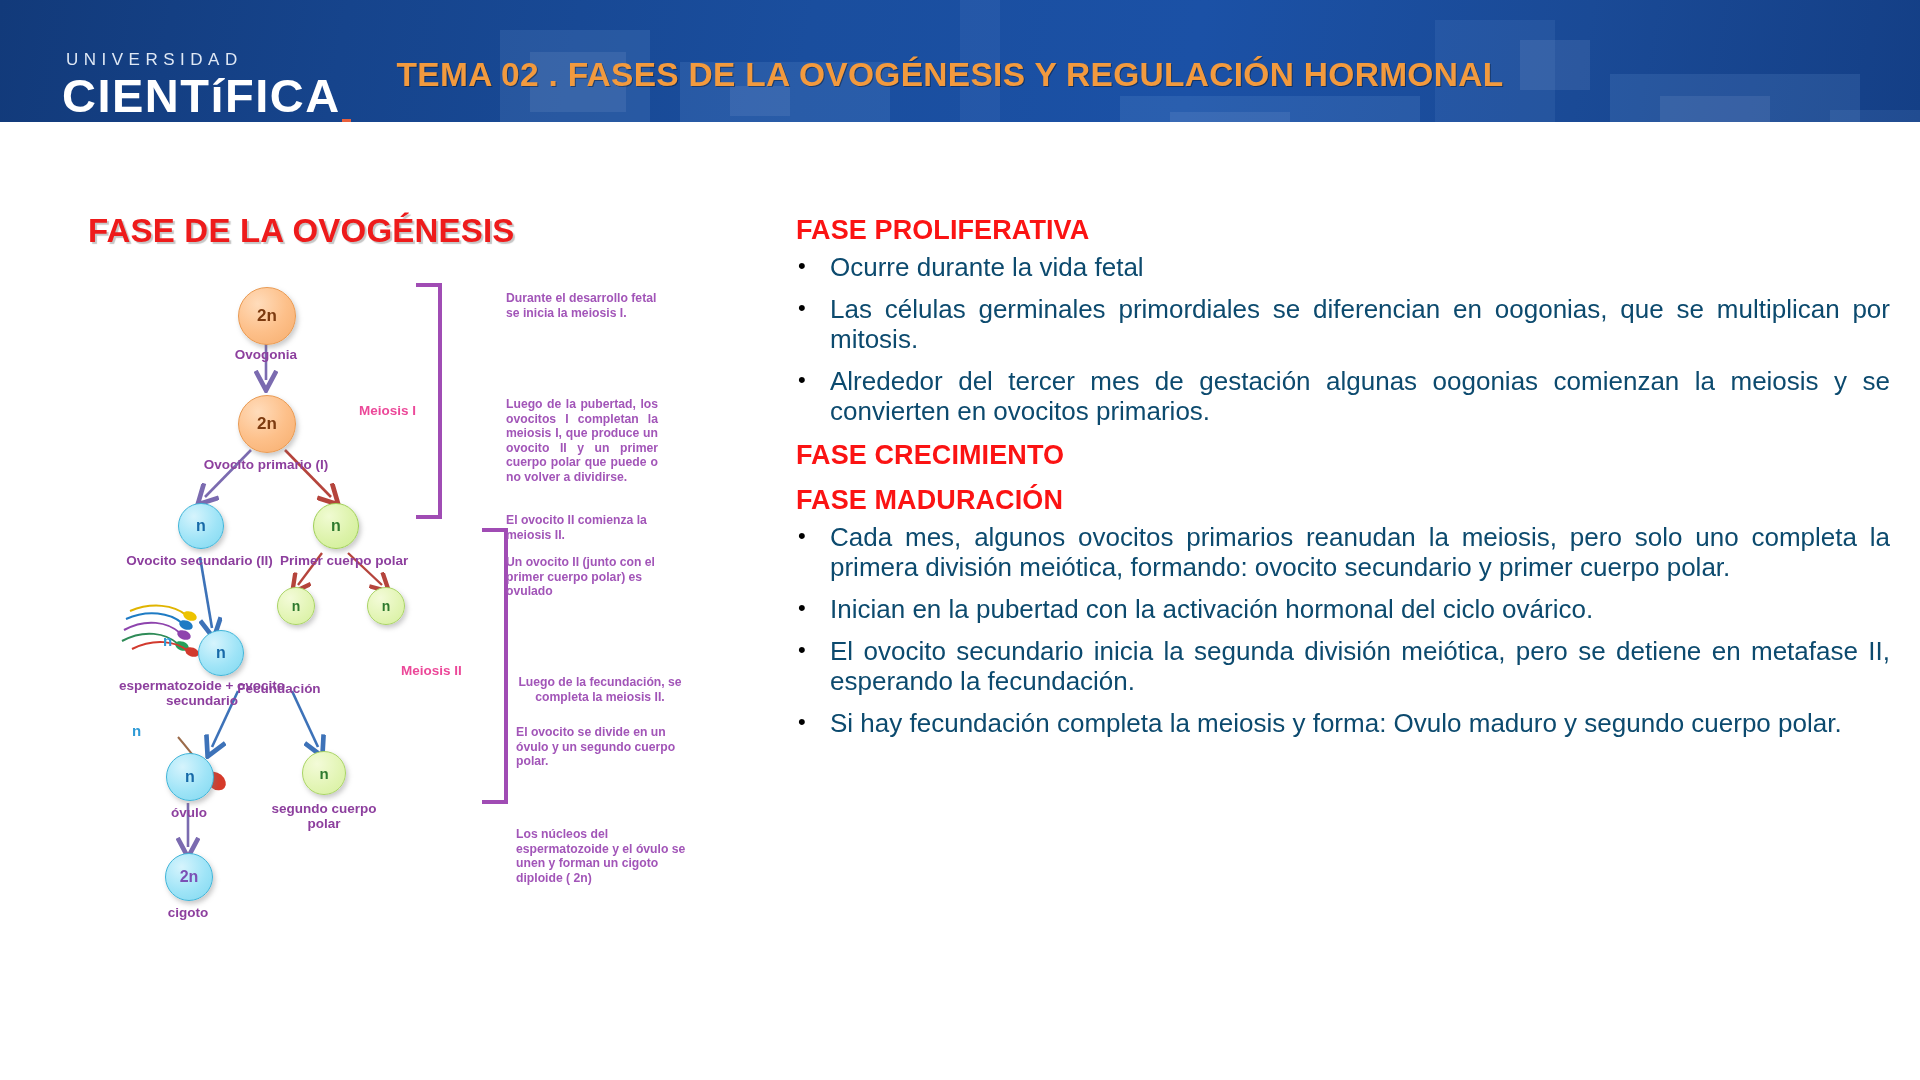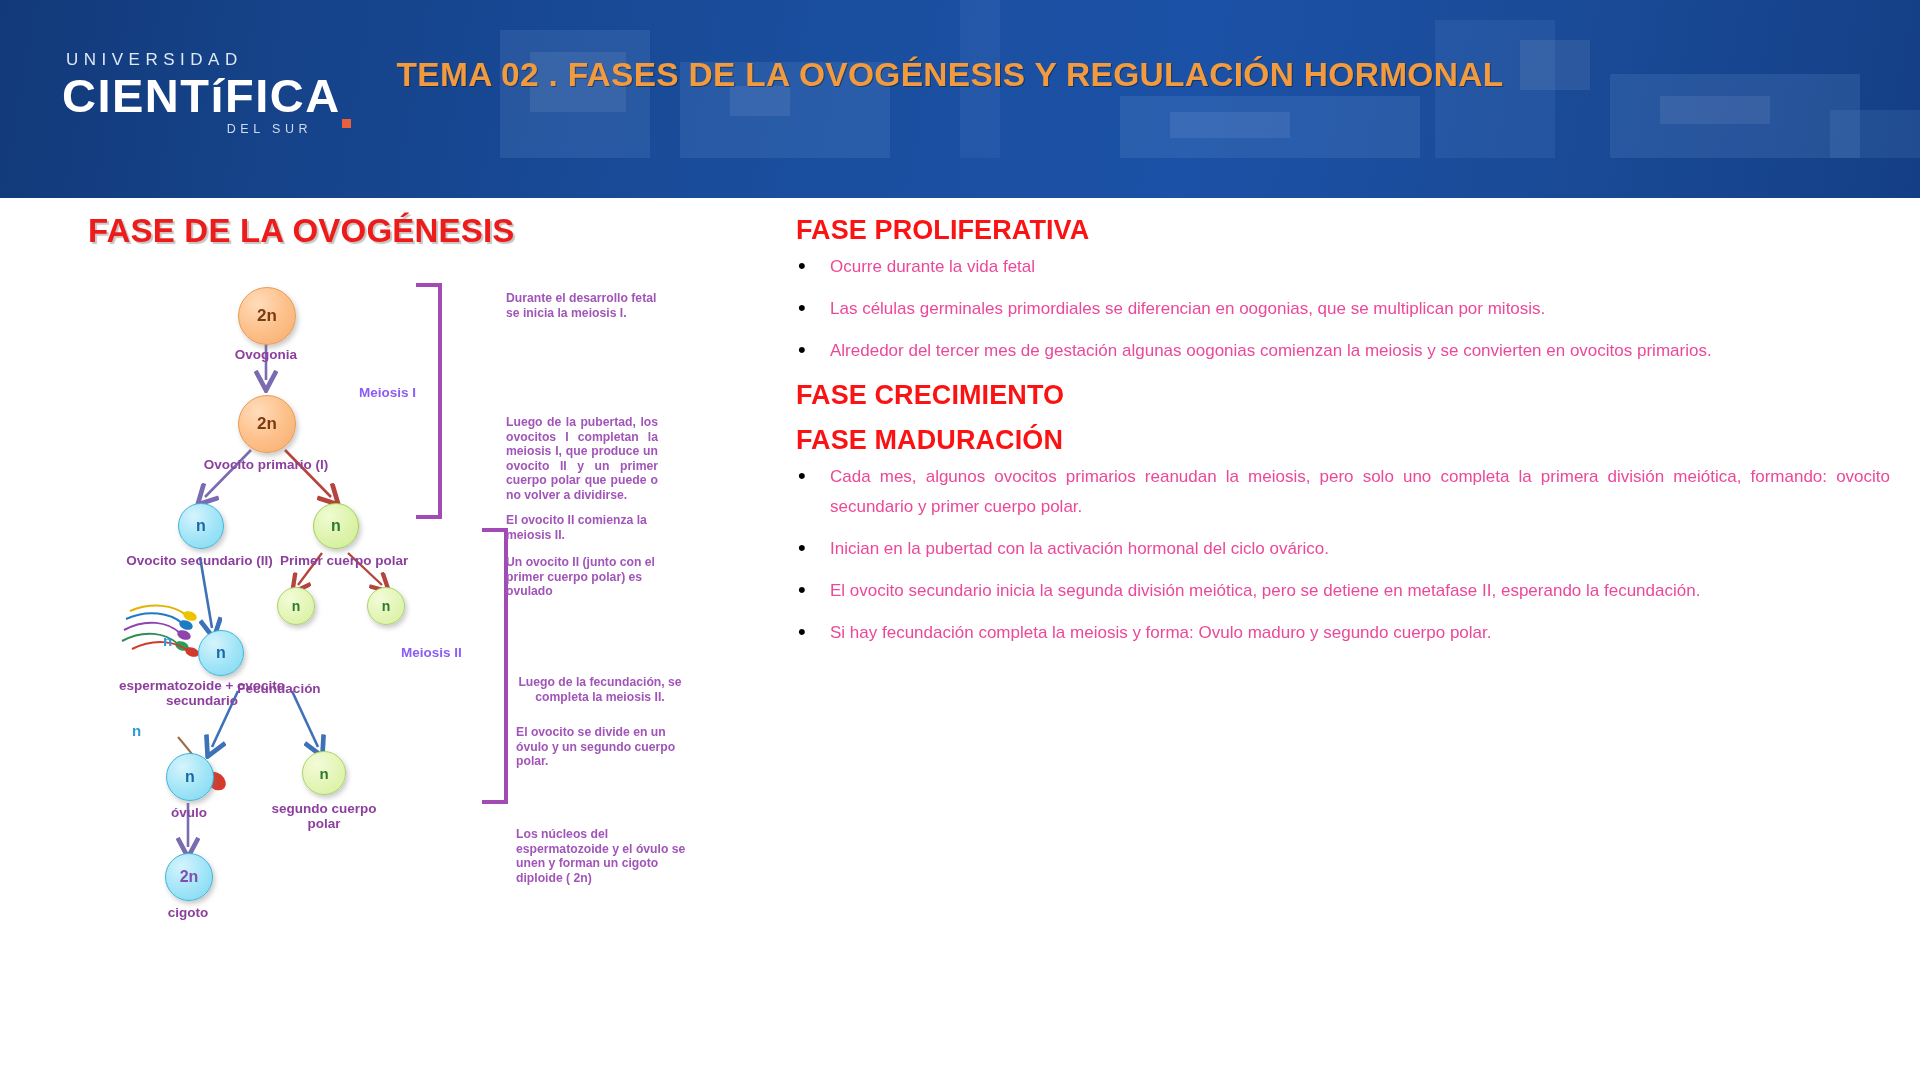--- a/index.html
+++ b/index.html
@@ -6,21 +6,21 @@
   body{
     width:1920px;height:1080px;
     background:#ffffff;
     font-family:"Liberation Sans", sans-serif;
     overflow:hidden;
     position:relative;
   }
 
   
   #header{
-    position:absolute;left:0;top:0;width:1920px;height:198px;
+    position:absolute;left:0;top:0;width:1920px;height:122px;
     background:linear-gradient(100deg,#123a7a 0%,#16448c 18%,#1a4e9e 42%,#1b51a6 62%,#1a4a96 82%,#143f86 100%);
     overflow:hidden;
   }
   
   .hdr-ghost{position:absolute;opacity:.16;background:#7fa8dd;}
   .hdr-ghost2{position:absolute;opacity:.10;background:#cddcf2;}
   #hdr-photo-zone{position:absolute;left:430px;top:0;width:1490px;height:158px;}
 
   #logo{position:absolute;left:62px;top:50px;width:310px;height:80px;}
   #logo .univ{
@@ -84,40 +84,40 @@
 
   .nlabel{
     position:absolute;color:#8d3f9e;font-weight:700;
     font-size:13.5px;text-align:center;line-height:15px;white-space:nowrap;
   }
   .nlabel.wrap{white-space:normal;}
 
   
   .brk{position:absolute;background:#a04cb4;}
   .meio-label{
-    position:absolute;color:#8b5cf6;font-weight:700;font-size:13.5px;
-    background:#fff;padding:0 3px;white-space:nowrap;
+    position:absolute;color:#ec4899;font-weight:700;font-size:13.5px;
+    background:#fff;padding:0 3px;white-space:nowrap;margin-top:18px;
   }
 
   .ann{
     position:absolute;color:#a255b8;font-weight:700;
     font-size:12.2px;line-height:14.6px;
   }
 
   
   #right-col{position:absolute;left:778px;top:215px;width:1112px;}
   .sec-head{
     color:#fb1313;font-weight:700;font-size:27px;letter-spacing:.1px;
     margin:0 0 6px 18px;
   }
   .sec{margin-bottom:14px;}
   ul.bl{list-style:none;margin:0;padding:0;}
   ul.bl li{
     position:relative;padding-left:52px;
-    font-size:17px;line-height:30px;color:#ec4899;
+    font-size:26px;line-height:30px;color:#0c4a6e;
     text-align:justify;text-justify:inter-word;
     margin-bottom:12px;
   }
   ul.bl li:before{
     content:"•";position:absolute;left:20px;top:-1px;font-size:22px;color:#000;
   }
   ul.bl.tight li{margin-bottom:2px;}
   ul.bl li b{font-weight:700;}
 </style>
 </head>
@@ -255,21 +255,21 @@
   <div class="brk" style="left:318px;top:-2px;width:4px;height:236px;"></div>
   <div class="brk" style="left:296px;top:230px;width:26px;height:4px;"></div>
   <div class="meio-label" style="left:236px;top:100px;">Meiosis I</div>
 
   <div class="brk" style="left:362px;top:243px;width:26px;height:4px;"></div>
   <div class="brk" style="left:384px;top:243px;width:4px;height:276px;"></div>
   <div class="brk" style="left:362px;top:515px;width:26px;height:4px;"></div>
   <div class="meio-label" style="left:278px;top:360px;">Meiosis II</div>
 
   <div class="ann" style="left:386px;top:6px;width:160px;">Durante el desarrollo fetal se inicia la meiosis I.</div>
-  <div class="ann" style="left:386px;top:130px;width:152px;text-align:justify;">Luego de la pubertad, los ovocitos I completan la meiosis I, que produce un ovocito II y un primer cuerpo polar que puede o no volver a dividirse.</div>
+  <div class="ann" style="left:386px;top:112px;width:152px;text-align:justify;">Luego de la pubertad, los ovocitos I completan la meiosis I, que produce un ovocito II y un primer cuerpo polar que puede o no volver a dividirse.</div>
   <div class="ann" style="left:386px;top:228px;width:160px;">El ovocito II comienza la meiosis II.</div>
   <div class="ann" style="left:386px;top:270px;width:160px;">Un ovocito II (junto con el primer cuerpo polar) es ovulado</div>
   <div class="ann" style="left:396px;top:390px;width:168px;text-align:center;">Luego de la fecundación, se completa la meiosis II.</div>
   <div class="ann" style="left:396px;top:440px;width:162px;">El ovocito se divide en un óvulo y un segundo cuerpo polar.</div>
   <div class="ann" style="left:396px;top:542px;width:175px;">Los núcleos del espermatozoide y el óvulo se unen y forman un cigoto diploide ( 2n)</div>
 </div>
 
 <div id="right-col">
   <div class="sec">
     <div class="sec-head">FASE PROLIFERATIVA</div>

